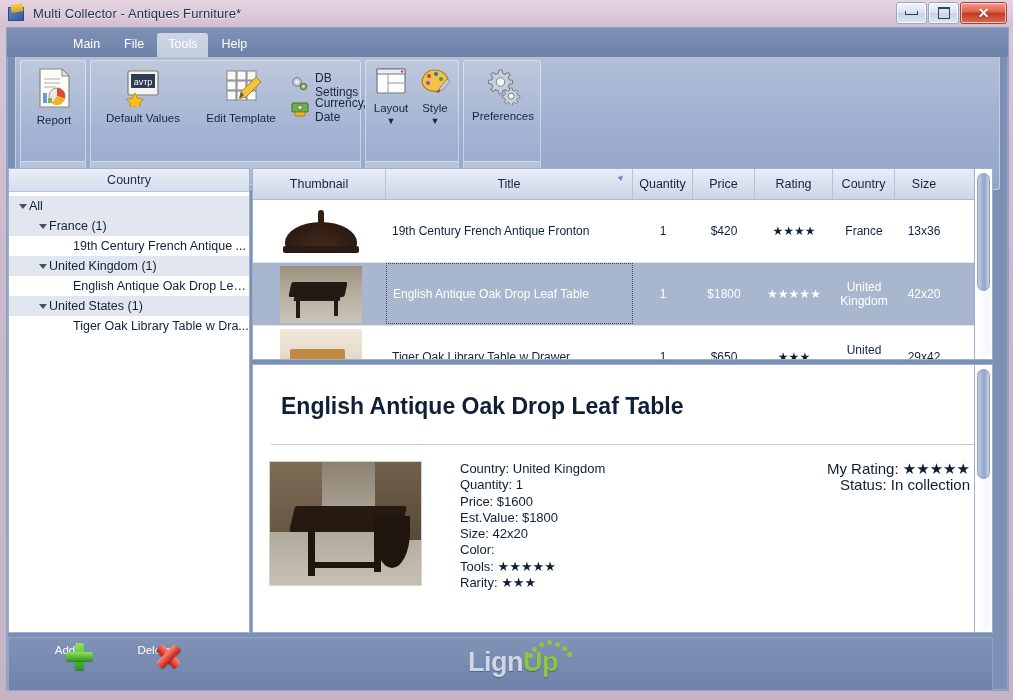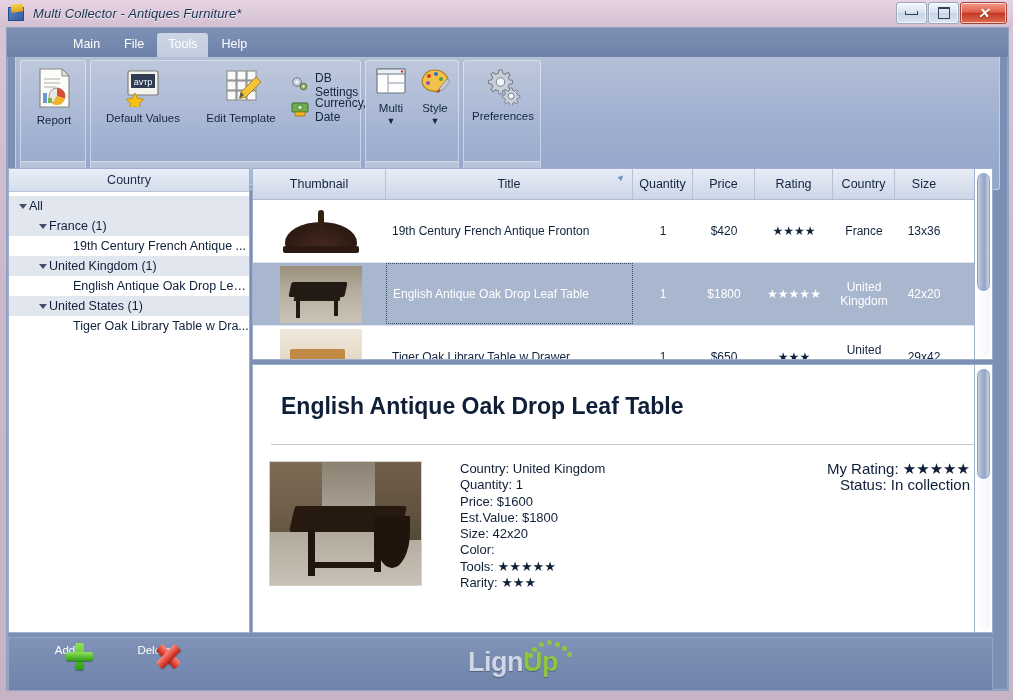--- a/index.html
+++ b/index.html
@@ -6,21 +6,21 @@
   body{
     width:1013px;height:700px;overflow:hidden;
     font-family:"Liberation Sans", sans-serif;
     background:linear-gradient(180deg,#d8c6d6 0%, #cbb9cb 40%, #c6b4c6 100%);
     position:relative;
   }
   
   #titlebar{
     position:absolute;left:0;top:0;width:1013px;height:27px;
     background:linear-gradient(180deg,#e6d4e2 0%, #decbdb 45%, #d3bfd2 100%);
-    display:flex;align-items:center;font-style:italic;
+    display:flex;align-items:center;
   }
   #titlebar .app-ico{
     width:17px;height:17px;margin-left:8px;margin-right:8px;position:relative;flex:0 0 auto;
   }
   .ico-book{
     width:16px;height:14px;position:absolute;left:0;top:2px;
     background:linear-gradient(135deg,#5c86c4 0%,#2f5a9c 100%);
     border-radius:1px;box-shadow:inset 0 0 0 1px #244a85;
   }
   .ico-book:after{
@@ -356,21 +356,21 @@
         <div class="rbtn" style="left:2px;width:46px;">
           <span class="ricon">
             <svg width="34" height="30" viewBox="0 0 34 30">
               <rect x="3" y="2" width="28" height="24" rx="1" fill="#fdfdfd" stroke="#6f7885" stroke-width="1.2"></rect>
               <rect x="3" y="2" width="28" height="5" fill="#e9edf4" stroke="#6f7885" stroke-width="1"></rect>
               <circle cx="28" cy="4.5" r="1.2" fill="#d0402a"></circle>
               <line x1="14" y1="7" x2="14" y2="26" stroke="#9aa3b0" stroke-width="1.1"></line>
               <line x1="14" y1="16" x2="31" y2="16" stroke="#9aa3b0" stroke-width="1.1"></line>
             </svg>
           </span>
-          <span class="lbl">Multi</span>
+          <span class="lbl">Layout</span>
           <span class="arrow">▼</span>
         </div>
         <div class="rbtn" style="left:48px;width:42px;">
           <span class="ricon">
             <svg width="34" height="30" viewBox="0 0 34 30">
               <path d="M16 3 C24 3 30 8 30 14 C30 18 26 18 24 19 C22 20 23 23 20 24 C17 25 8 24 5 18 C2 12 8 3 16 3 z" fill="#f2c14a" stroke="#a87d18" stroke-width="1.1"></path>
               <circle cx="11" cy="9" r="2" fill="#d63b2a"></circle>
                 <circle cx="18" cy="7" r="2" fill="#2f6fc0"></circle>
               <circle cx="23" cy="12" r="2" fill="#4e9c3a"></circle>
                 <circle cx="10" cy="16" r="2" fill="#8a52b5"></circle>

